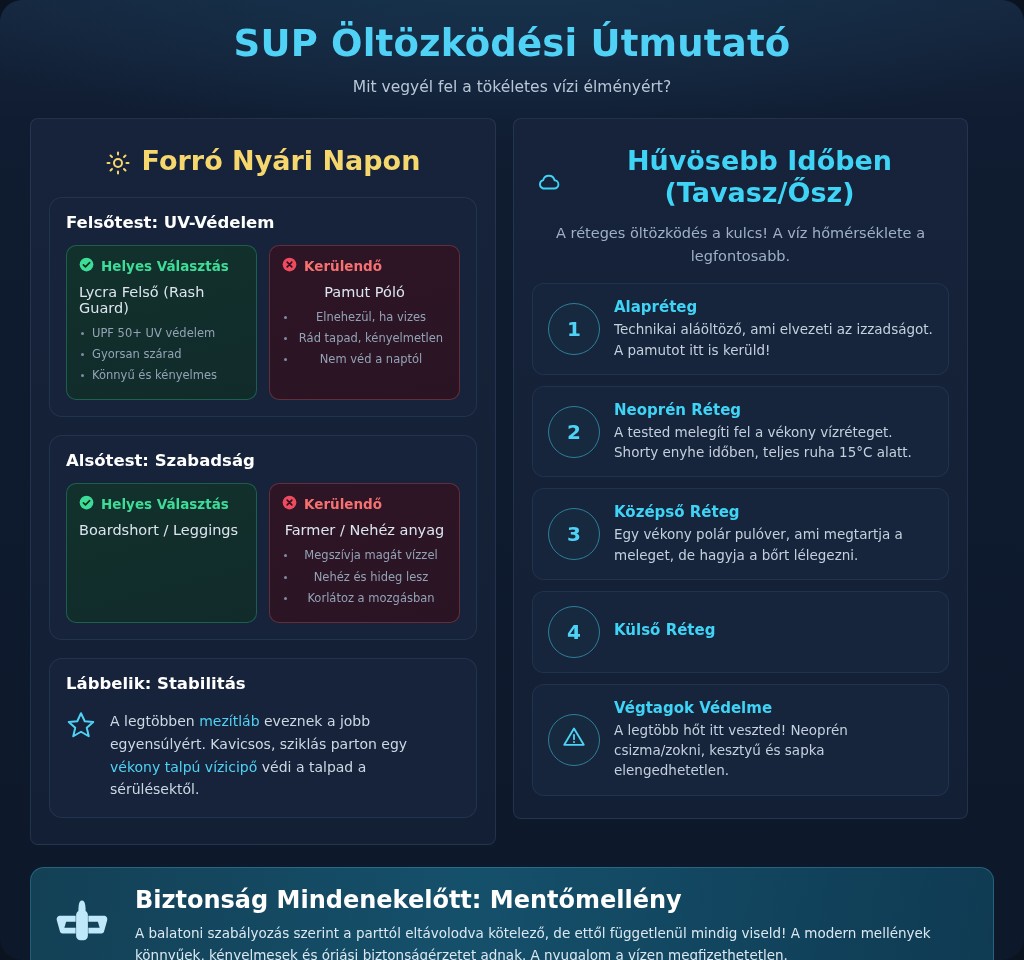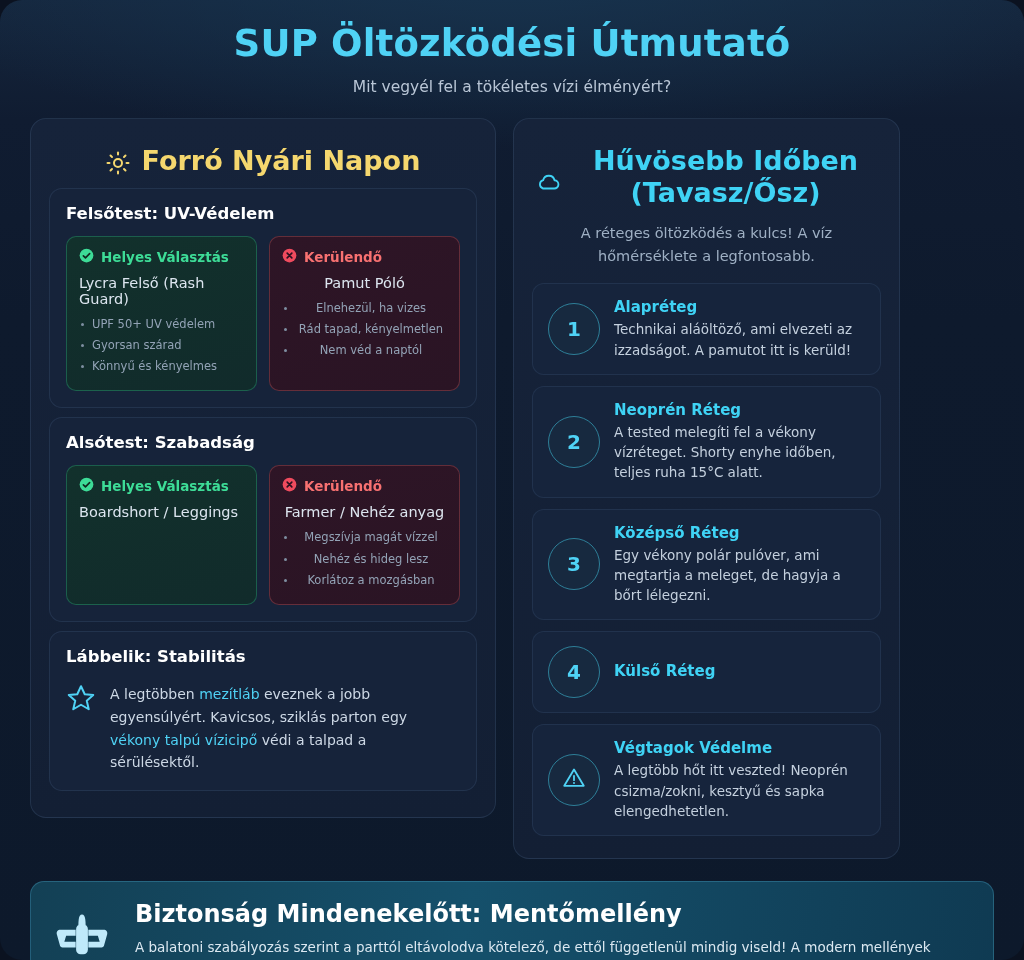--- a/index.html
+++ b/index.html
@@ -43,26 +43,26 @@
   }
 
   
   .columns {
     display: flex;
     gap: 17px;
     padding: 22px 30px 0 30px;
     align-items: flex-start;
   }
   .panel {
-    border-radius: 16px;
+    border-radius: 8px;
     border: 1px solid rgba(110,150,195,.16);
     background: linear-gradient(180deg, #16233a 0%, #131f34 100%);
   }
   .panel-left  { width: 466px; padding: 18px 18px 26px 18px; }
-  .panel-right { width: 387px; padding: 18px 18px 22px 18px; }
+  .panel-right { width: 455px; padding: 18px 18px 22px 18px; }
 
   
   .panel-title {
     display: flex;
     align-items: flex-start;
     justify-content: center;
     gap: 12px;
     padding: 8px 4px 0 4px;
   }
   .panel-title .ptext {
@@ -81,21 +81,21 @@
     margin: 14px auto 0 auto;
     max-width: 370px;
     text-align: center;
     font-size: 14.5px;
     line-height: 1.55;
     color: #9fb0c4;
   }
 
   
   .section-card {
-    margin-top: 9px;
+    margin-top: 18px;
     border-radius: 13px;
     border: 1px solid rgba(110,150,195,.14);
     background: #16233a;
     padding: 15px 16px 16px 16px;
   }
   .section-card h3 {
     font-size: 16.5px;
     font-weight: bold;
     color: #ffffff;
     margin-bottom: 13px;

